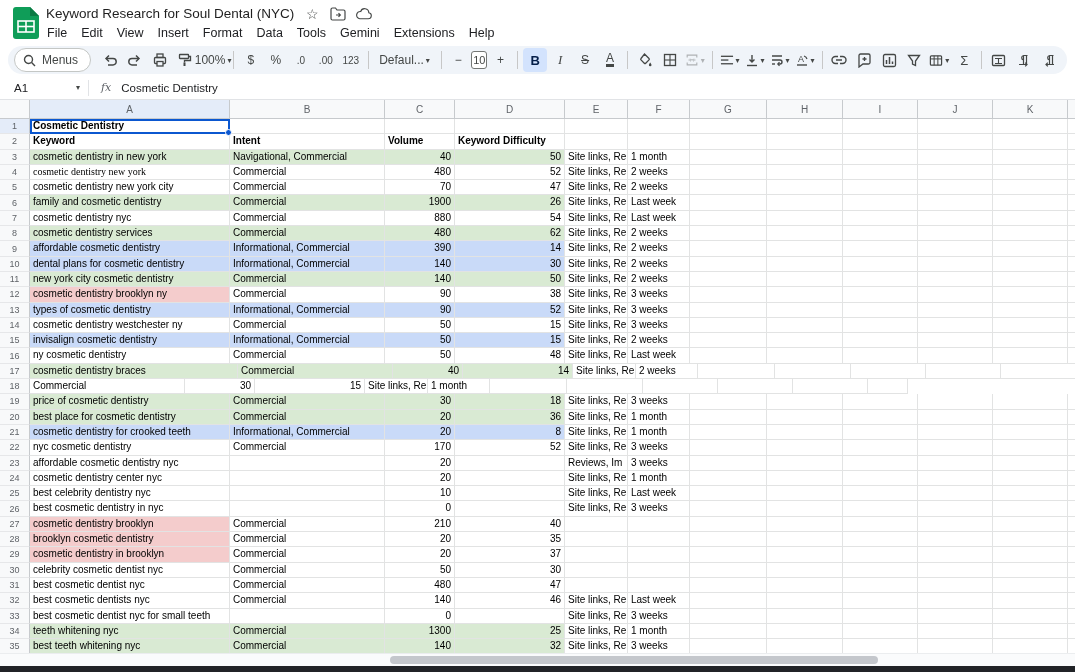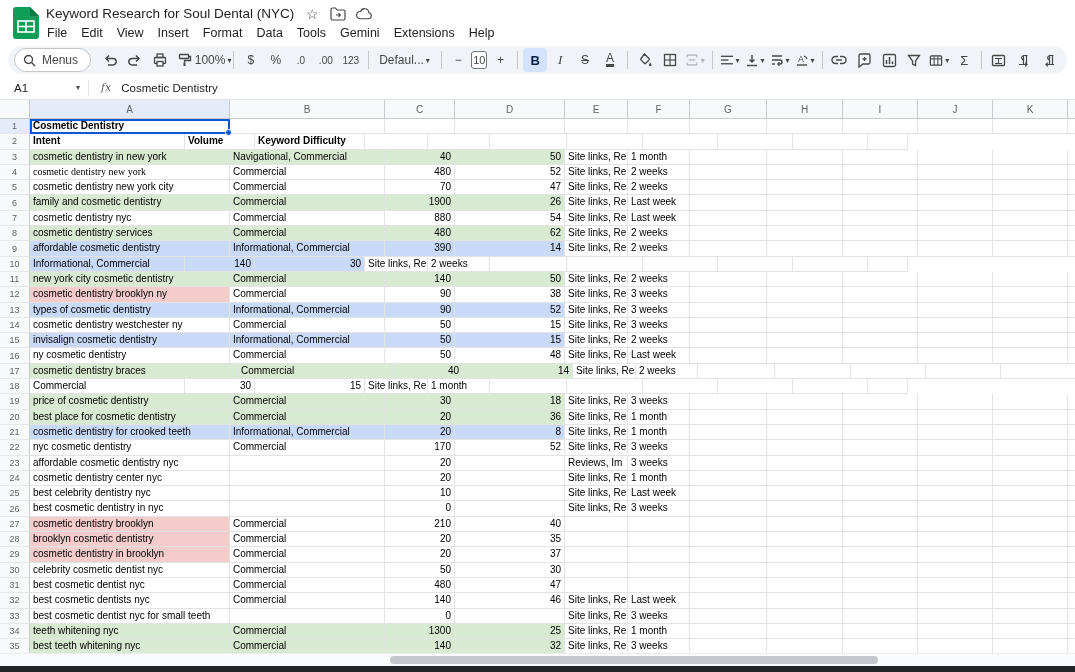--- a/index.html
+++ b/index.html
@@ -340,20 +340,21 @@
           <div class="cell" style="width: 62px;"></div>
           <div class="cell" style="width: 77px;"></div>
           <div class="cell" style="width: 76px;"></div>
           <div class="cell" style="width: 75px;"></div>
           <div class="cell" style="width: 75px;"></div>
           <div class="cell" style="width: 75px;"></div>
           <div class="cell" style="width: 40px;"></div>
         </div>
         <div class="sheet-row">
           <div class="rowhdr">2</div>
+          <div class="cell b" style="width: 200px;">Keyword</div>
           <div class="cell b" style="width: 155px;">Intent</div>
           <div class="cell b" style="width: 70px;">Volume</div>
           <div class="cell b" style="width: 110px;">Keyword Difficulty</div>
           <div class="cell" style="width: 63px;"></div>
           <div class="cell" style="width: 62px;"></div>
           <div class="cell" style="width: 77px;"></div>
           <div class="cell" style="width: 76px;"></div>
           <div class="cell" style="width: 75px;"></div>
           <div class="cell" style="width: 75px;"></div>
           <div class="cell" style="width: 75px;"></div>
@@ -459,20 +460,21 @@
           <div class="cell" style="width: 62px;">2 weeks</div>
           <div class="cell" style="width: 77px;"></div>
           <div class="cell" style="width: 76px;"></div>
           <div class="cell" style="width: 75px;"></div>
           <div class="cell" style="width: 75px;"></div>
           <div class="cell" style="width: 75px;"></div>
           <div class="cell" style="width: 40px;"></div>
         </div>
         <div class="sheet-row">
           <div class="rowhdr">10</div>
+          <div class="cell" style="width: 200px; background: rgb(201, 218, 248);">dental plans for cosmetic dentistry</div>
           <div class="cell" style="width: 155px; background: rgb(201, 218, 248);">Informational, Commercial</div>
           <div class="cell num" style="width: 70px; background: rgb(201, 218, 248);">140</div>
           <div class="cell num" style="width: 110px; background: rgb(201, 218, 248);">30</div>
           <div class="cell" style="width: 63px;">Site links, Re</div>
           <div class="cell" style="width: 62px;">2 weeks</div>
           <div class="cell" style="width: 77px;"></div>
           <div class="cell" style="width: 76px;"></div>
           <div class="cell" style="width: 75px;"></div>
           <div class="cell" style="width: 75px;"></div>
           <div class="cell" style="width: 75px;"></div>

